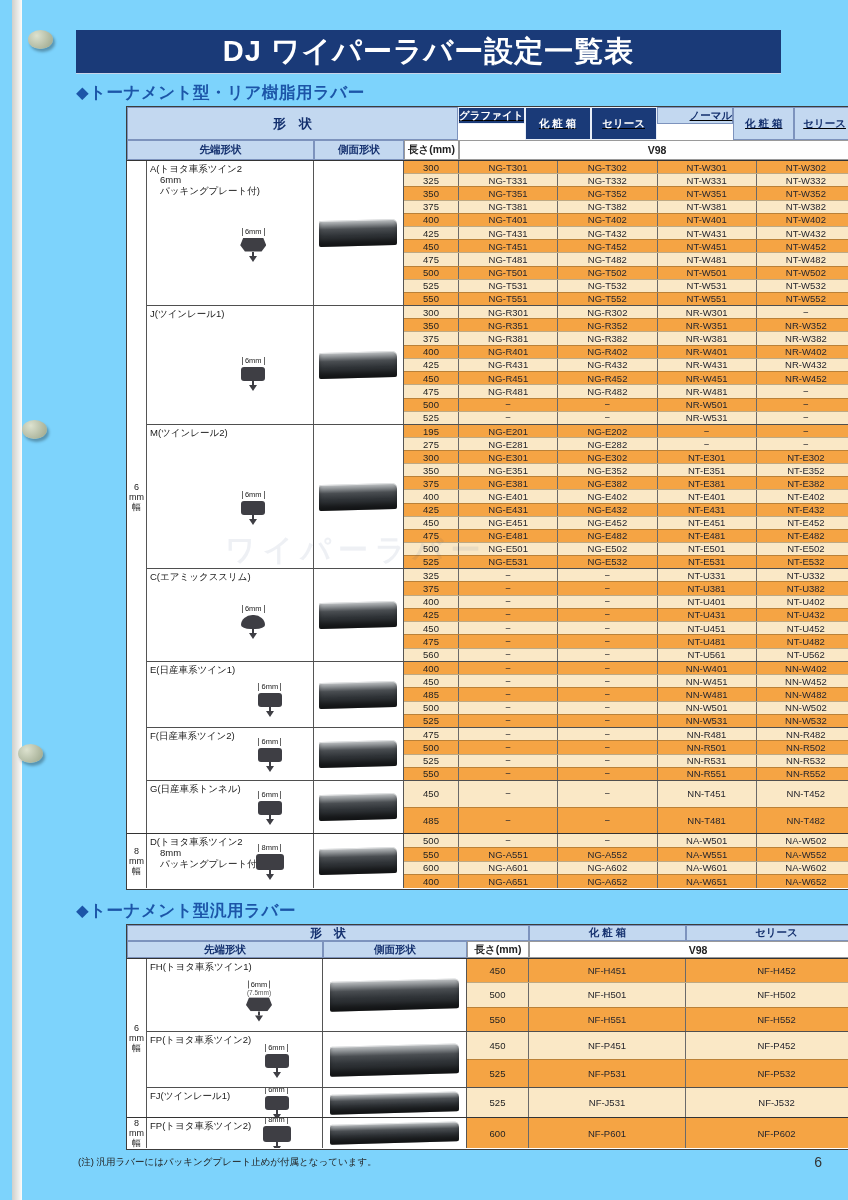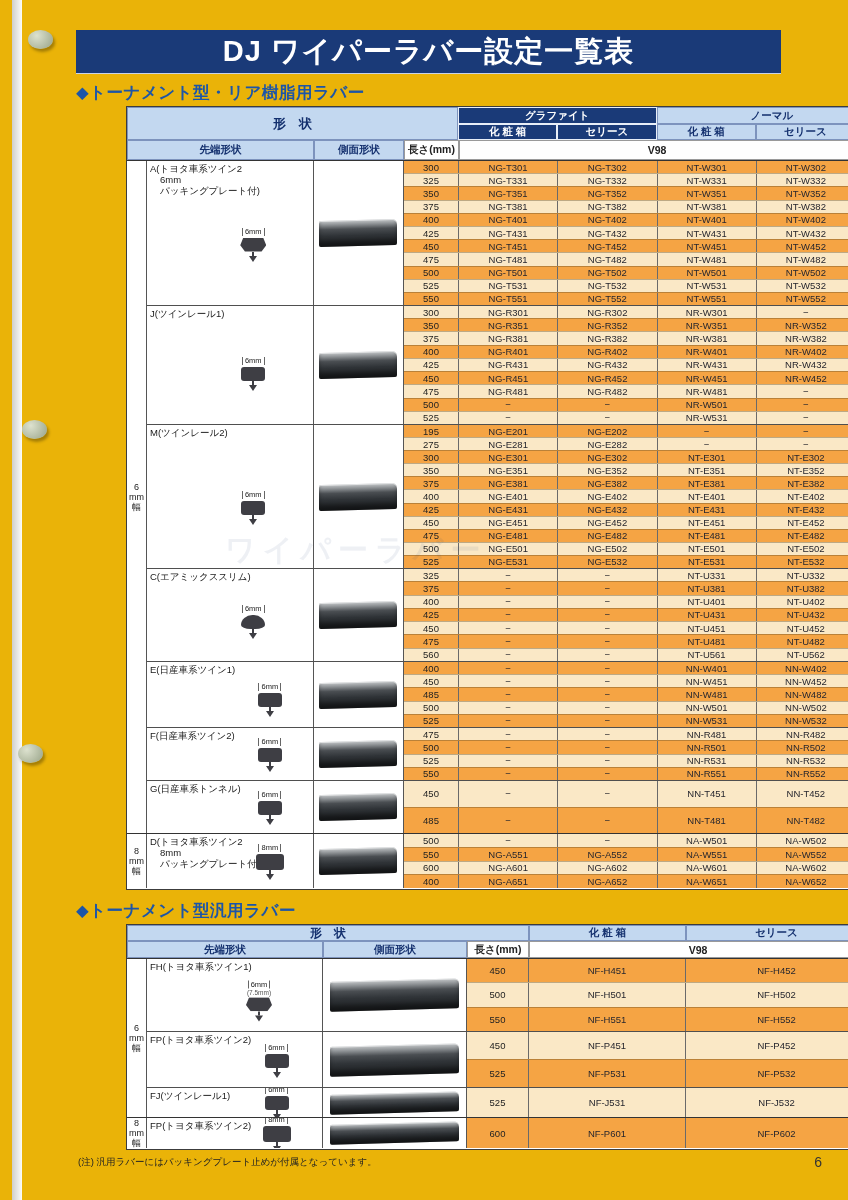--- a/index.html
+++ b/index.html
@@ -1,17 +1,17 @@
 <!DOCTYPE html>
 <html><head>
 <meta charset="utf-8">
 <style>
   html,body{margin:0;padding:0;}
   body{background:#e9e9e5;font-family:"Liberation Sans","DejaVu Sans",sans-serif;}
-  .sheet{position:relative;width:848px;height:1200px;background:#eab308;overflow:hidden;}
+  .sheet{position:relative;width:848px;height:1200px;background:#7dd3fc;overflow:hidden;}
   .page-edge{position:absolute;left:12px;top:0;width:10px;height:100%;
     background:linear-gradient(90deg,#cfcfcb,#fcfcfa);}
   .hole{position:absolute;width:25px;height:19px;border-radius:50%;
     background:radial-gradient(circle at 35% 30%,#dde2cf,#97a287);
     box-shadow:2px 3px 3px rgba(0,0,0,.30);}
   #hole1{left:28px;top:30px;} #hole2{left:22px;top:420px;} #hole3{left:18px;top:744px;}
 
   .banner{position:absolute;left:76px;top:30px;width:705px;height:43px;background:#1a3a78;
     display:flex;align-items:center;justify-content:center;box-shadow:0 1px 0 #c9d4e8;}
   .banner span{color:#ffffff;font-weight:bold;font-size:29px;letter-spacing:1px;}
@@ -19,21 +19,21 @@
   .sec{position:absolute;color:#1c55a8;font-weight:bold;font-size:16.5px;letter-spacing:.5px;}
   #sec1{left:76px;top:82px;} #sec2{left:76px;top:900px;}
 
   .tbl{position:absolute;border:1.6px solid #3c3c3c;box-sizing:border-box;background:#ffffff;
     display:flex;flex-direction:column;overflow:hidden;margin-left:48px;}
   #t1{left:78px;top:106px;width:730px;height:784px;}
   #t2{left:78px;top:924px;width:742px;height:226px;}
 
   .thead{border-bottom:1.3px solid #333;}
   .h-row{display:flex;}
-  .hgrp{display:flex;flex-direction:column;}
+  .hgrp{display:flex;flex-direction:row;text-decoration:underline;}
   .hcell{box-sizing:border-box;display:flex;align-items:center;justify-content:center;
     font-weight:bold;font-size:10.5px;color:#14306e;border:0.5px solid #7d93bd;}
   .blue{background:#c3d8f0;}
   .navy{background:#1a3a78;color:#ffffff;border-color:#e8eef8;}
   .white{background:#ffffff;color:#222;border-color:#9a9a9a;}
 
   .tbody{flex:1;display:flex;flex-direction:column;overflow:hidden;}
   .wgroup{display:flex;flex:none;}
   .wgroup + .wgroup{border-top:1.5px solid #333;}
   .wcell{width:20px;flex:none;display:flex;flex-direction:column;align-items:center;

